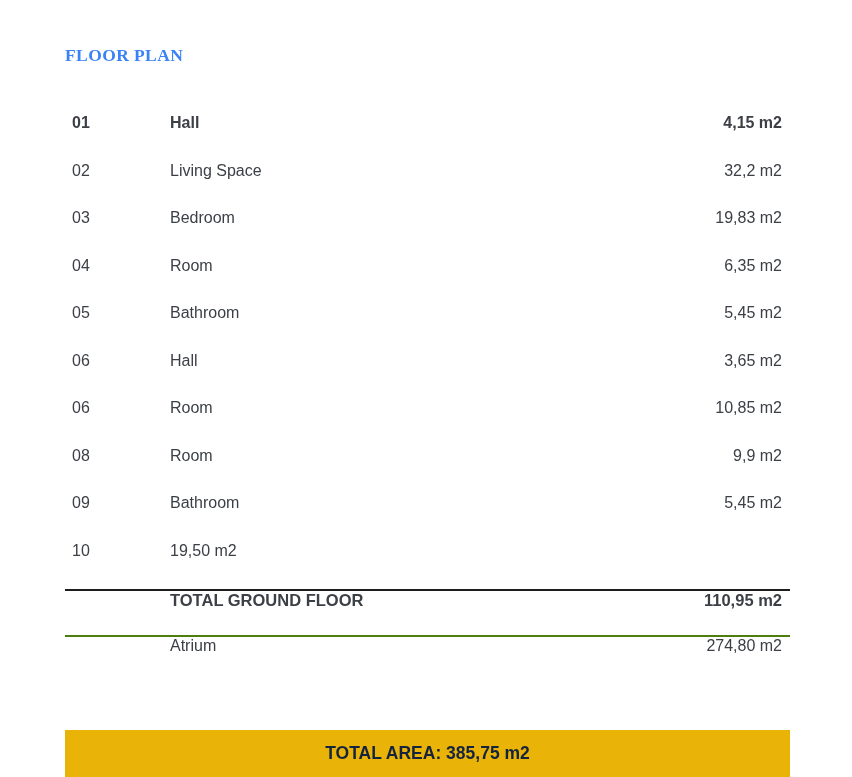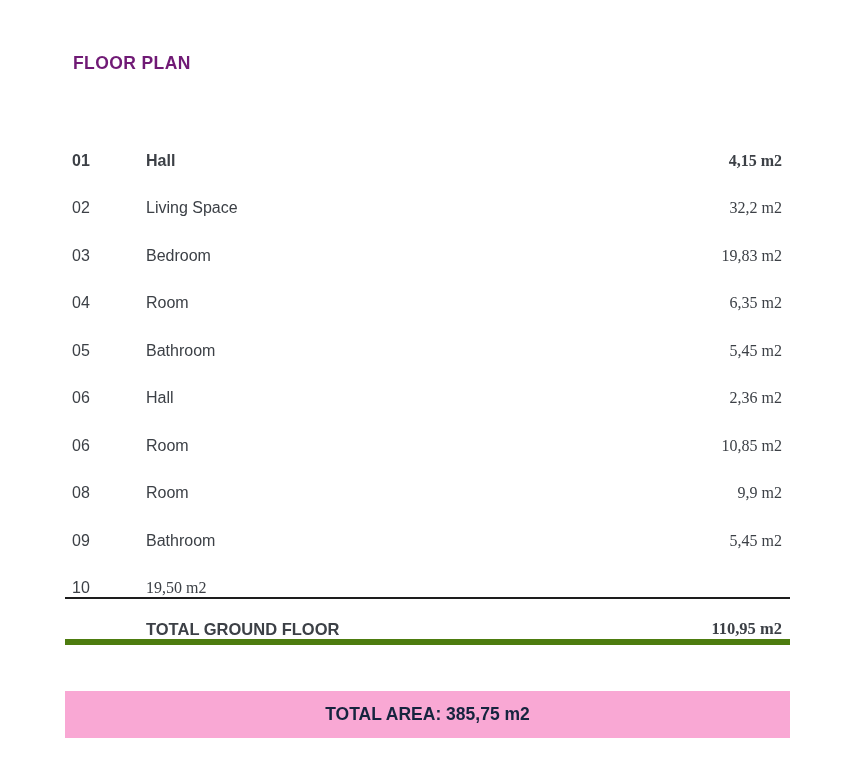--- a/index.html
+++ b/index.html
@@ -11,67 +11,68 @@
     position: relative;
     width: 852px;
     height: 777px;
     overflow: hidden;
     box-sizing: border-box;
     padding: 45px 62px 0 65px;
     background: #ffffff;
     font-family: "Liberation Sans", sans-serif;
   }
   .title {
-    margin: 8px;
+    margin: 0;
     font-size: 17.5px;
     line-height: 20px;
     font-weight: 700;
     letter-spacing: 0.4px;
-    color: #701a75;
+    color: #3b82f6;
+    font-family: Liberation Serif, serif;
   }
   .rows {
     margin-top: 49px;
   }
   .row {
     display: flex;
-    align-items: flex-end;
+    align-items: flex-start;
     height: 47.5px;
     font-size: 16px;
     color: #3c4046;
+    gap: 24px;
   }
   .row .num {
     width: 81px;
     padding-left: 7px;
     box-sizing: border-box;
     flex-shrink: 0;
   }
   .row .name {
     flex: 1;
   }
   .row .area {
     text-align: right;
     padding-right: 8px;
     white-space: nowrap;
-    font-family: Liberation Serif, serif;
   }
   .row.bold {
     font-weight: 700;
   }
   .row.total-row {
     height: 48px;
     box-sizing: border-box;
     border-top: 2px solid #1d1d1d;
-    border-bottom: 6px solid #4d7c0f;
+    border-bottom: 2px solid #4d7c0f;
     font-weight: 700;
     font-size: 16.5px;
   }
   .banner {
     margin-top: 45.5px;
     height: 47px;
-    background: #f9a8d4;
+    background: #eab308;
     display: flex;
     align-items: center;
     justify-content: center;
     font-size: 17.5px;
     font-weight: 700;
     color: #15243e;
   }
 </style>
 </head>
 <body>
@@ -108,21 +109,21 @@
 
     <div class="row">
       <span class="num">05</span>
       <span class="name">Bathroom</span>
       <span class="area">5,45 m2</span>
     </div>
 
     <div class="row">
       <span class="num">06</span>
       <span class="name">Hall</span>
-      <span class="area">2,36 m2</span>
+      <span class="area">3,65 m2</span>
     </div>
 
     <div class="row">
       <span class="num">06</span>
       <span class="name">Room</span>
       <span class="area">10,85 m2</span>
     </div>
 
     <div class="row">
       <span class="num">08</span>
@@ -142,18 +143,23 @@
     </div>
 
   </div>
 
   <div class="row total-row">
     <span class="num"></span>
     <span class="name">TOTAL GROUND FLOOR</span>
     <span class="area">110,95 m2</span>
   </div>
 
+  <div class="row">
+    <span class="num"></span>
+    <span class="name">Atrium</span>
+    <span class="area">274,80 m2</span>
+  </div>
 
   <div class="banner">
     <span>TOTAL AREA: 385,75 m2</span>
   </div>
 
 </div>
 
 </body></html>

